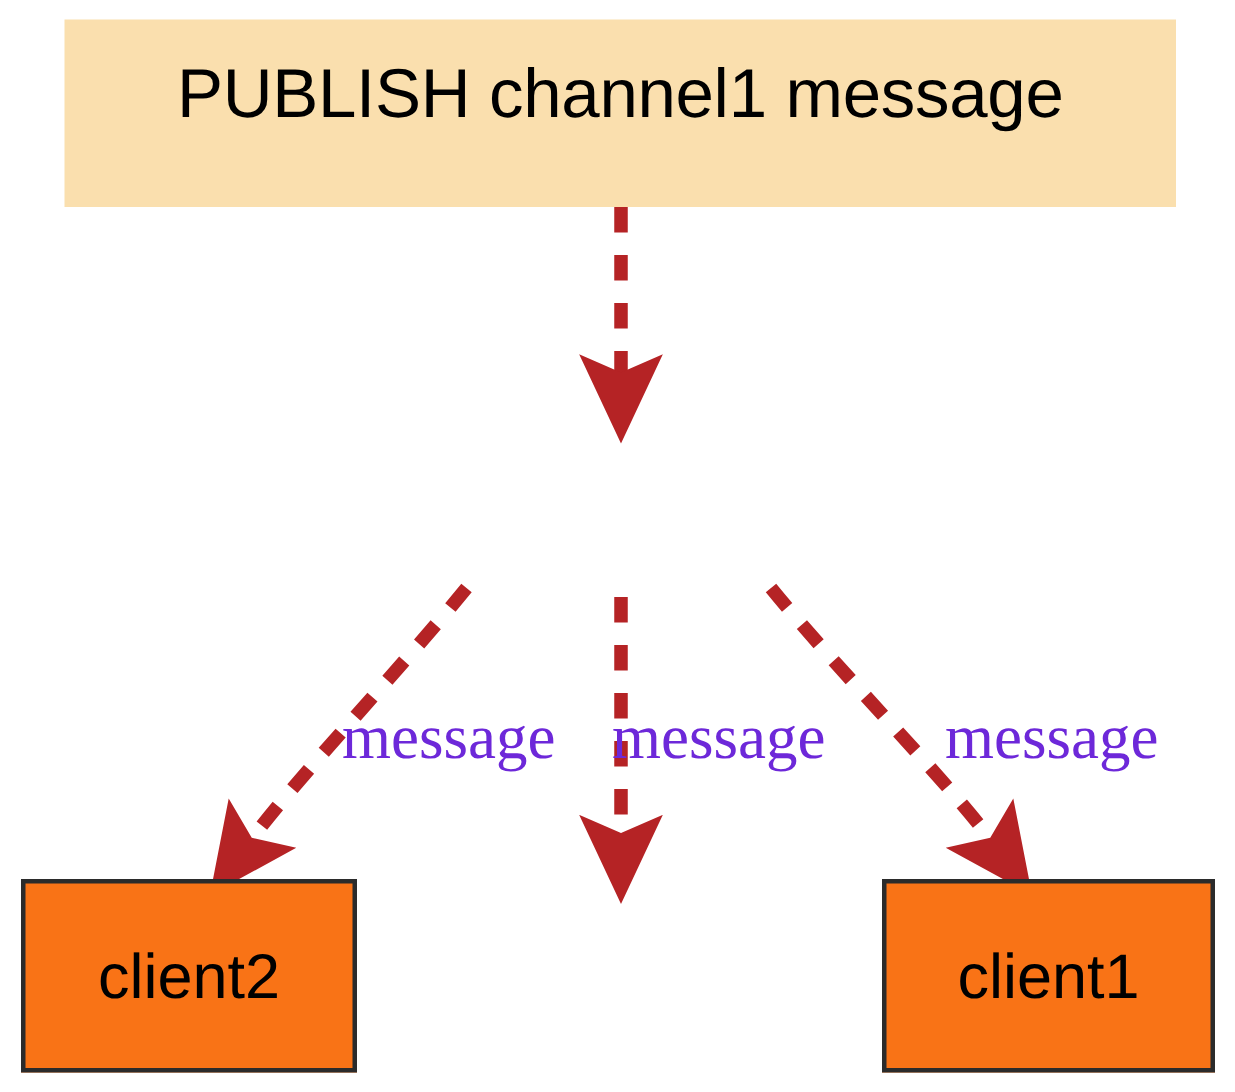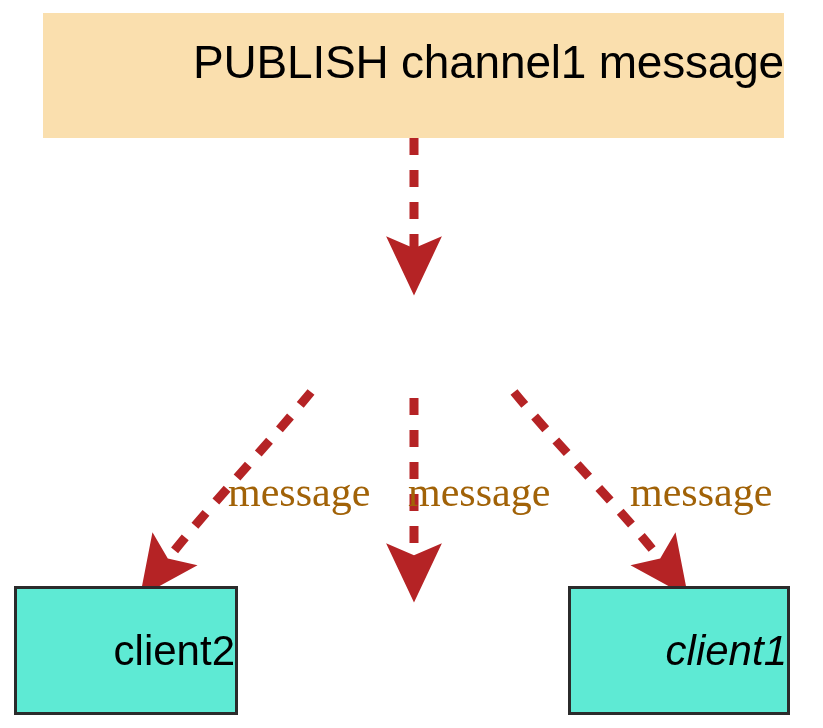--- a/index.html
+++ b/index.html
@@ -21,21 +21,21 @@
     top: 0;
     width: 823px;
     height: 728px;
     pointer-events: none;
   }
   .node {
     position: absolute;
     box-sizing: border-box;
     display: flex;
     align-items: center;
-    justify-content: flex-end;
+    justify-content: center;
     text-align: center;
   }
   #publish-box {
     left: 43px;
     top: 13px;
     width: 741px;
     height: 125px;
     background: #FADFAE;
     border: 0 none;
     color: #000000;
@@ -53,34 +53,34 @@
     height: 120px;
     background: #ADDE6E;
     border: 3px solid #1a1a1a;
     border-radius: 50%;
     color: #000000;
     font-size: 44px;
     font-family: "Liberation Sans", sans-serif;
     z-index: 2;
   }
   .client-box {
-    background: #5eead4;
+    background: #f97316;
     border: 3px solid #2b2b2b;
     color: #000000;
     font-size: 42px;
     font-family: "Liberation Sans", sans-serif;
     z-index: 2;
   }
   #client2-box { left: 14px;  top: 586px; width: 224px; height: 129px; }
   #client5-box { left: 301px; top: 586px; width: 223px; height: 129px; }
-  #client1-box { left: 568px; top: 586px; width: 222px; height: 129px; font-style: italic; }
+  #client1-box { left: 588px; top: 586px; width: 222px; height: 129px; }
 
   .edge-label {
     position: absolute;
-    color: #a16207;
+    color: #6d28d9;
     font-family: "Liberation Serif", serif;
     font-size: 42px;
     white-space: nowrap;
     z-index: 3;
   }
   #label-left   { left: 228px; top: 468px; }
   #label-middle { left: 408px; top: 468px; }
   #label-right  { left: 630px; top: 468px; }
 </style>
 </head>

